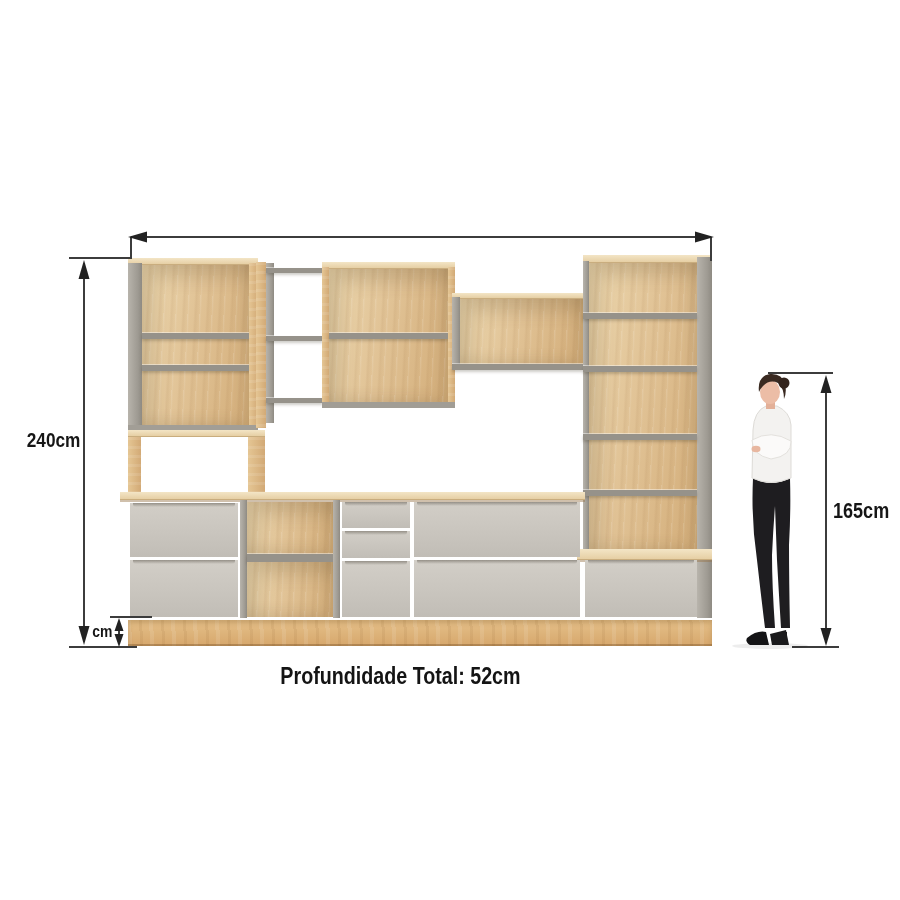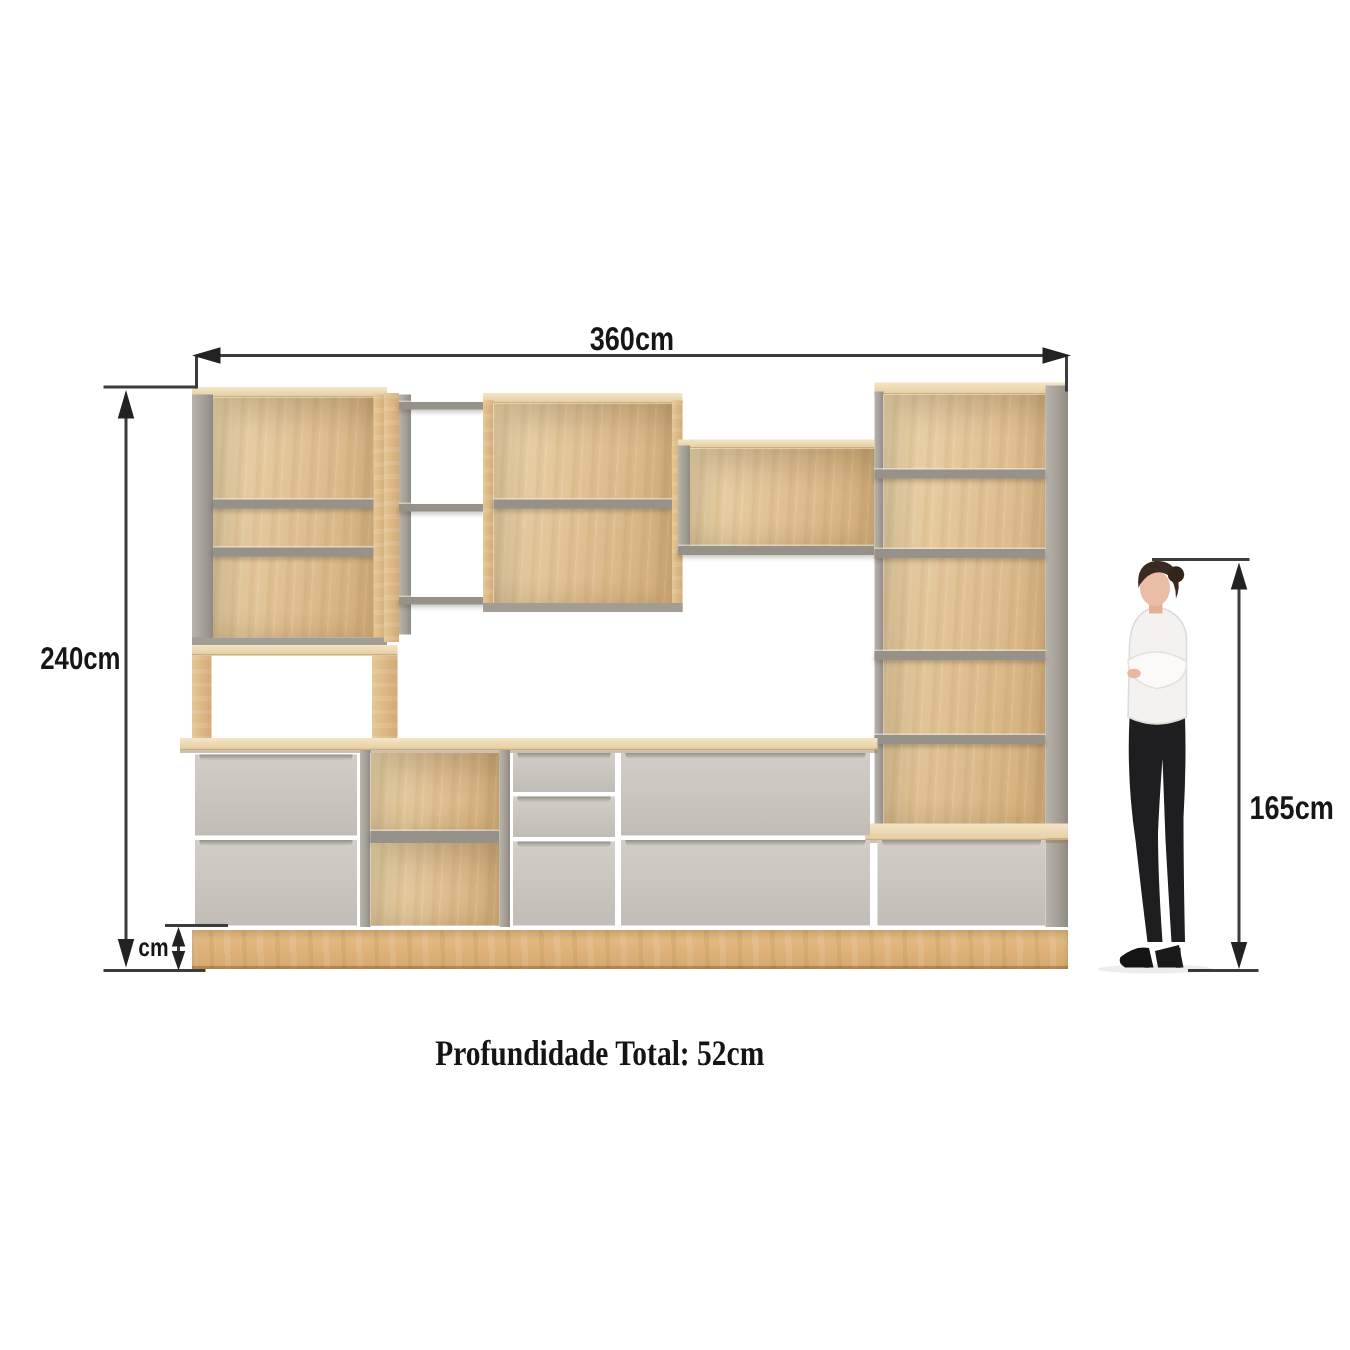--- a/index.html
+++ b/index.html
@@ -191,35 +191,32 @@
       <path fill="#fbfaf9" stroke="#e3e1dd" stroke-width="1" d="M752,440 Q771,429 791,441 Q792,456 771,459 Q752,455 752,440 Z"></path>
       <ellipse cx="756" cy="449" rx="4.5" ry="3.2" fill="#e8b7a0"></ellipse>
 
       <rect x="766" y="399" width="9" height="10" fill="#e3b098"></rect>
       <ellipse cx="770" cy="392" rx="10" ry="12" fill="#ecbda6"></ellipse>
       <path fill="#3a2a21" d="M759,392 Q757,376 770,374 Q782,373 785,384 Q787,392 784,399 Q784,388 778,383 Q770,379 763,386 Q760,389 759,392 Z"></path>
       <circle cx="784" cy="383" r="5.5" fill="#33241c"></circle>
     </g>
   </svg>
 
-  <div class="dim-label" style="left:356px;top:213px;width:130px;text-align:center;font-size:22px;">
-    <span class="cond origin-c">360cm</span>
-  </div>
 
   <div class="dim-label" style="left:8px;top:428px;width:72px;text-align:right;font-size:21px;">
     <span class="cond origin-r">240cm</span>
   </div>
 
   <div class="dim-label" style="left:88px;top:622px;width:28px;text-align:center;font-size:17px;">
     <span class="cond origin-c">cm</span>
   </div>
 
-  <div class="dim-label" style="left:833px;top:498px;font-size:22px;margin-top:28px;">
+  <div class="dim-label" style="left:833px;top:498px;font-size:22px;">
     <span class="cond origin-l">165cm</span>
   </div>
 
-  <div class="abs" style="left:150px;top:690px;width:500px;font-family:Liberation Serif, serif;">
+  <div class="abs" style="left:150px;top:662px;width:500px;">
     <div class="footer-line">
       <span class="cond origin-c">Profundidade Total: 52cm</span>
     </div>
   </div>
 
 </div>
 
 </body></html>

